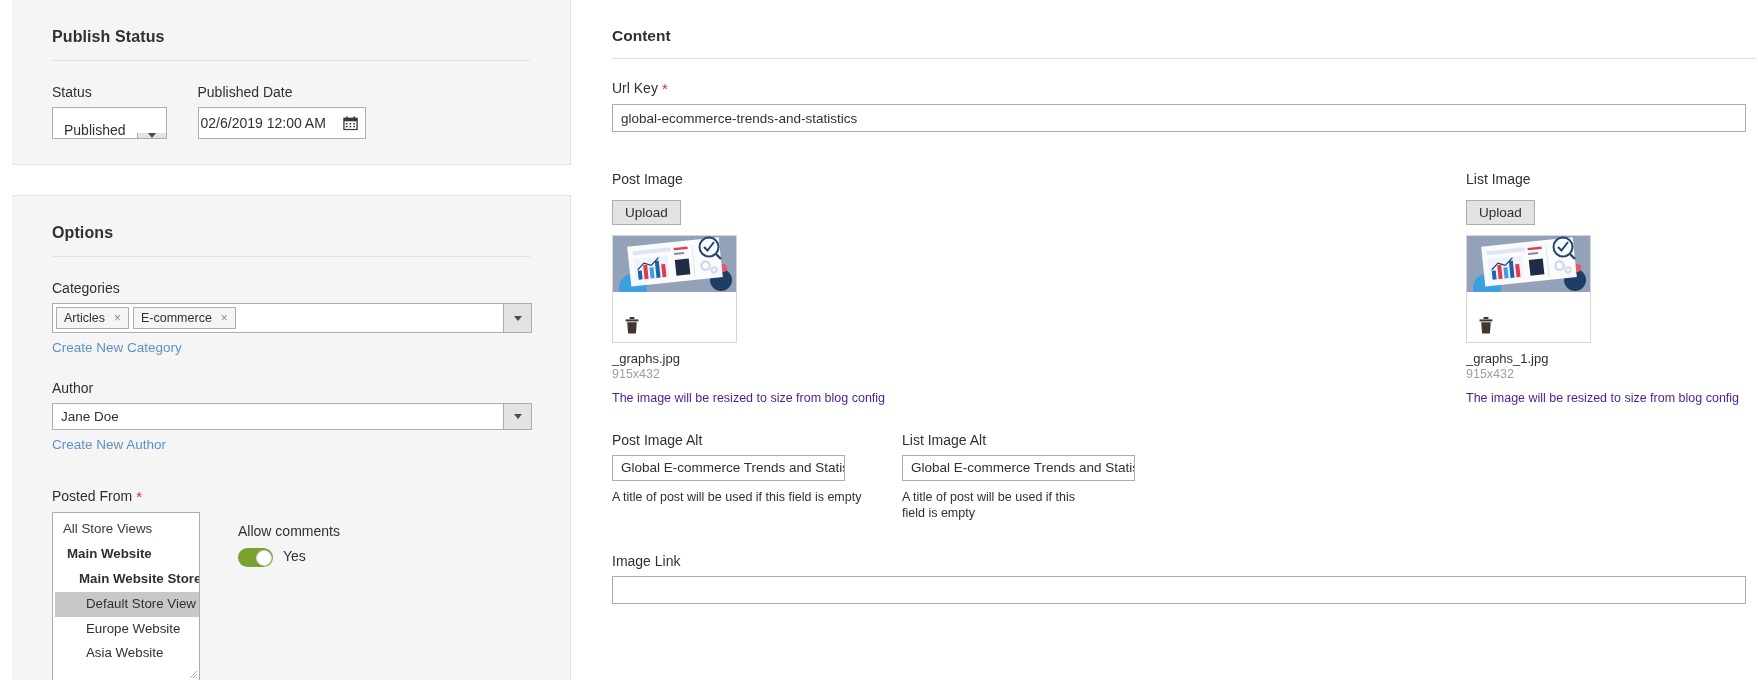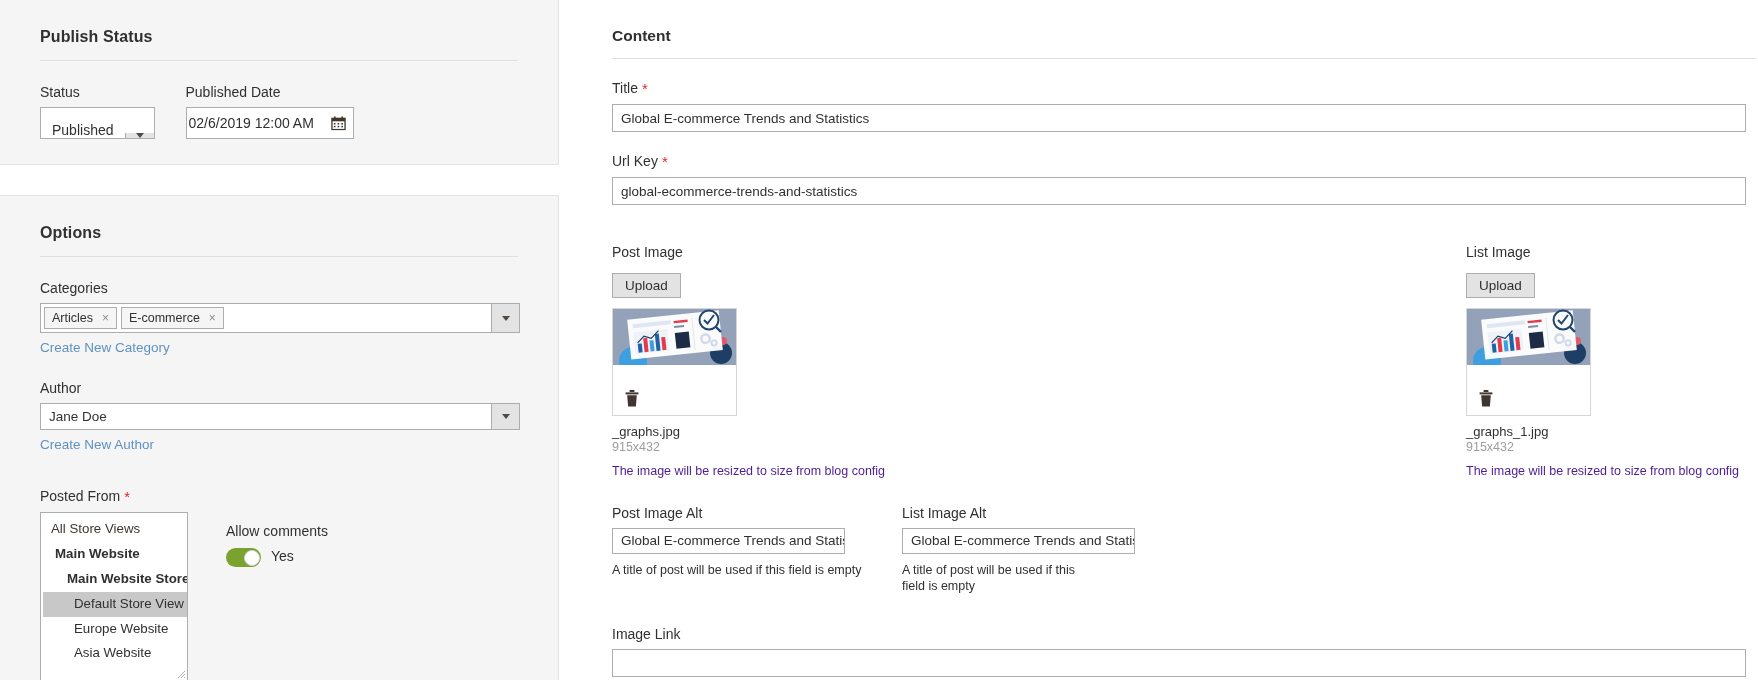--- a/index.html
+++ b/index.html
@@ -22,21 +22,21 @@
     position: absolute;
     left: 0; top: 0;
     width: 559px;
     height: 680px;
   }
   .panel {
     background: #f5f5f5;
     border: 1px solid #e3e3e3;
     border-left: none;
     position: absolute;
-    left: 0;
+    left: 12px;
   }
   .panel-inner { padding: 0 40px; }
   .section-title {
     font-size: 16px;
     font-weight: bold;
     color: #303030;
     padding: 28px 0 14px 0;
     border-bottom: 1px solid #e0e0e0;
     letter-spacing: .1px;
   }
@@ -443,26 +443,20 @@
         </div>
 
       </div>
     </div>
   </div>
 
   <div class="right-col">
 
     <div class="content-title">Content</div>
 
-    <div class="fld">
-      <span class="field-label">
-        <span>Title</span><span class="req">*</span>
-      </span>
-      <div class="wide-input">Global E-commerce Trends and Statistics</div>
-    </div>
 
     <div class="fld">
       <span class="field-label">
         <span>Url Key</span><span class="req">*</span>
       </span>
       <div class="wide-input">global-ecommerce-trends-and-statistics</div>
     </div>
 
     <div class="images-row">
 

